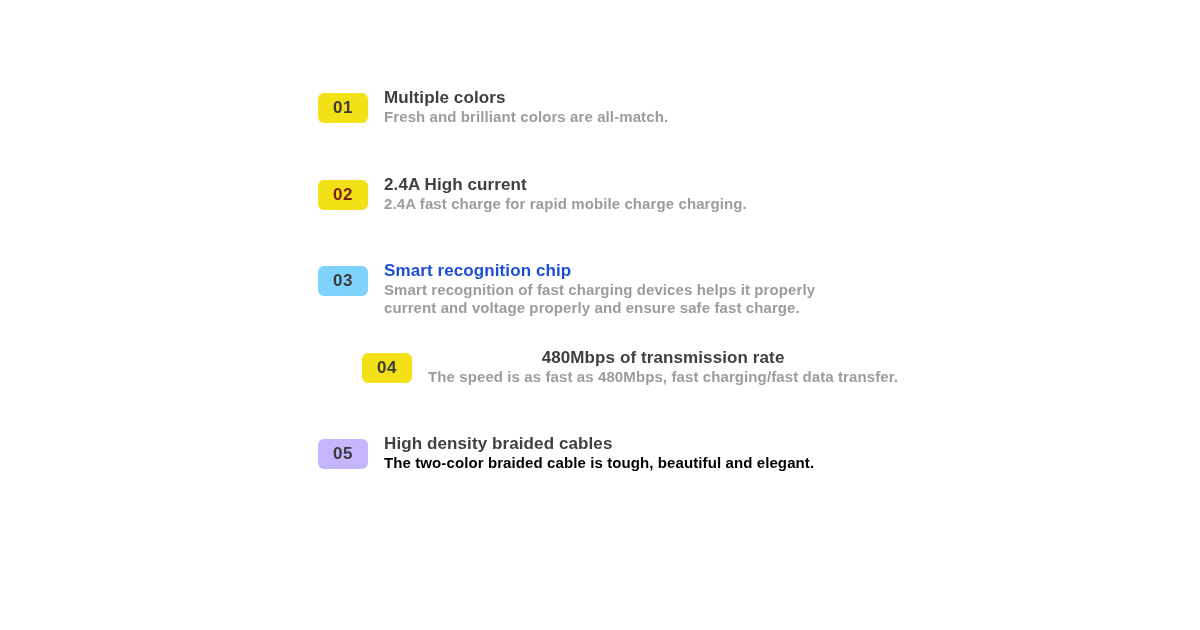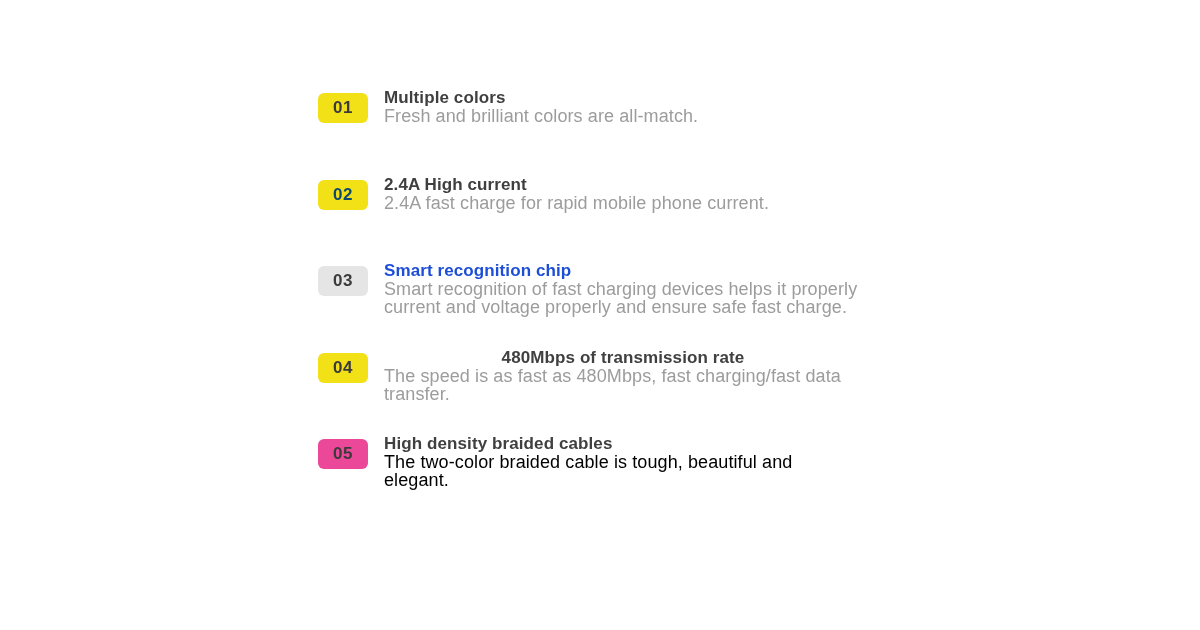--- a/index.html
+++ b/index.html
@@ -47,65 +47,65 @@
     max-width: 478px;
   }
   .feature-title {
     font-size: 17px;
     font-weight: 700;
     color: #3f3f3f;
     line-height: 20px;
     letter-spacing: 0.1px;
   }
   .feature-desc {
-    font-size: 18px;
-    font-weight: 400;
+    font-size: 15px;
+    font-weight: 700;
     color: #9c9c9c;
     line-height: 17.5px;
     letter-spacing: 0.1px;
   }
 </style>
 </head>
 <body style="background: rgb(255, 255, 255);">
 
 <div class="canvas">
 
   <div class="feature-item pos-0">
     <div class="badge" style="background: rgb(243, 225, 24); color: rgb(59, 59, 59);">01</div>
     <div class="feature-text">
       <div class="feature-title" style="color: rgb(63, 63, 63);">Multiple colors</div>
       <div class="feature-desc" style="color: rgb(156, 156, 156);">Fresh and brilliant colors are all-match.</div>
     </div>
   </div>
 
   <div class="feature-item pos-1">
-    <div class="badge" style="background: rgb(243, 225, 24); color: #0c4a6e;">02</div>
+    <div class="badge" style="background: rgb(243, 225, 24); color: #7f1d1d;">02</div>
     <div class="feature-text">
       <div class="feature-title" style="color: rgb(63, 63, 63);">2.4A High current</div>
-      <div class="feature-desc" style="color: rgb(156, 156, 156);">2.4A fast charge for rapid mobile phone current.</div>
+      <div class="feature-desc" style="color: rgb(156, 156, 156);">2.4A fast charge for rapid mobile charge charging.</div>
     </div>
   </div>
 
   <div class="feature-item pos-2">
-    <div class="badge" style="background: #e5e5e5; color: rgb(59, 59, 59);">03</div>
+    <div class="badge" style="background: #7dd3fc; color: rgb(59, 59, 59);">03</div>
     <div class="feature-text">
       <div class="feature-title" style="color: #1d4ed8;">Smart recognition chip</div>
       <div class="feature-desc" style="color: rgb(156, 156, 156);">Smart recognition of fast charging devices helps it properly current and voltage properly and ensure safe fast charge.</div>
     </div>
   </div>
 
   <div class="feature-item pos-3">
-    <div class="badge" style="background: rgb(243, 225, 24); color: rgb(59, 59, 59);">04</div>
+    <div class="badge" style="background: rgb(243, 225, 24); color: rgb(59, 59, 59); margin-left: 44px;">04</div>
     <div class="feature-text">
       <div class="feature-title" style="color: #404040; text-align: center;">480Mbps of transmission rate</div>
       <div class="feature-desc" style="color: rgb(156, 156, 156);">The speed is as fast as 480Mbps, fast charging/fast data transfer.</div>
     </div>
   </div>
 
   <div class="feature-item pos-4">
-    <div class="badge" style="background: #ec4899; color: rgb(59, 59, 59);">05</div>
+    <div class="badge" style="background: #c4b5fd; color: rgb(59, 59, 59);">05</div>
     <div class="feature-text">
       <div class="feature-title" style="color: #404040;">High density braided cables</div>
       <div class="feature-desc" style="color: #000000;">The two-color braided cable is tough, beautiful and elegant.</div>
     </div>
   </div>
 
 </div>
 
 </body></html>

